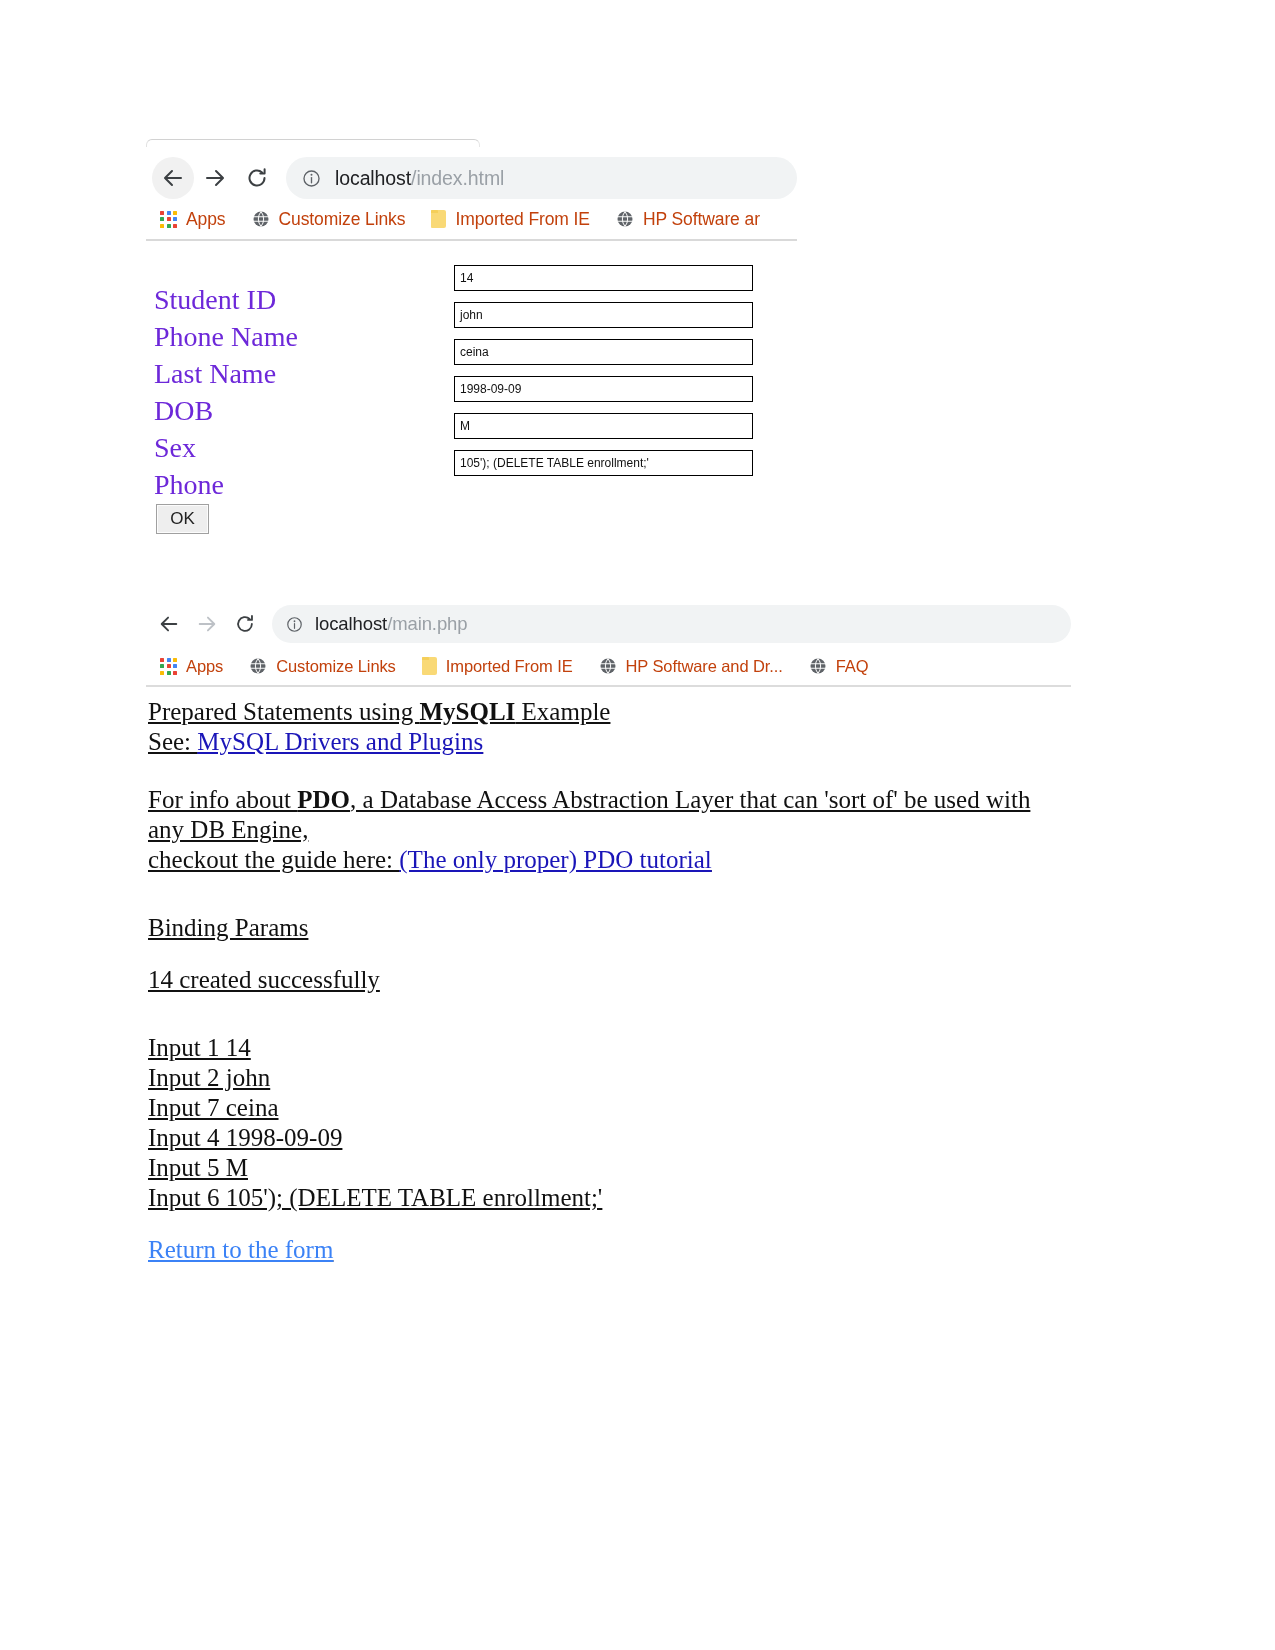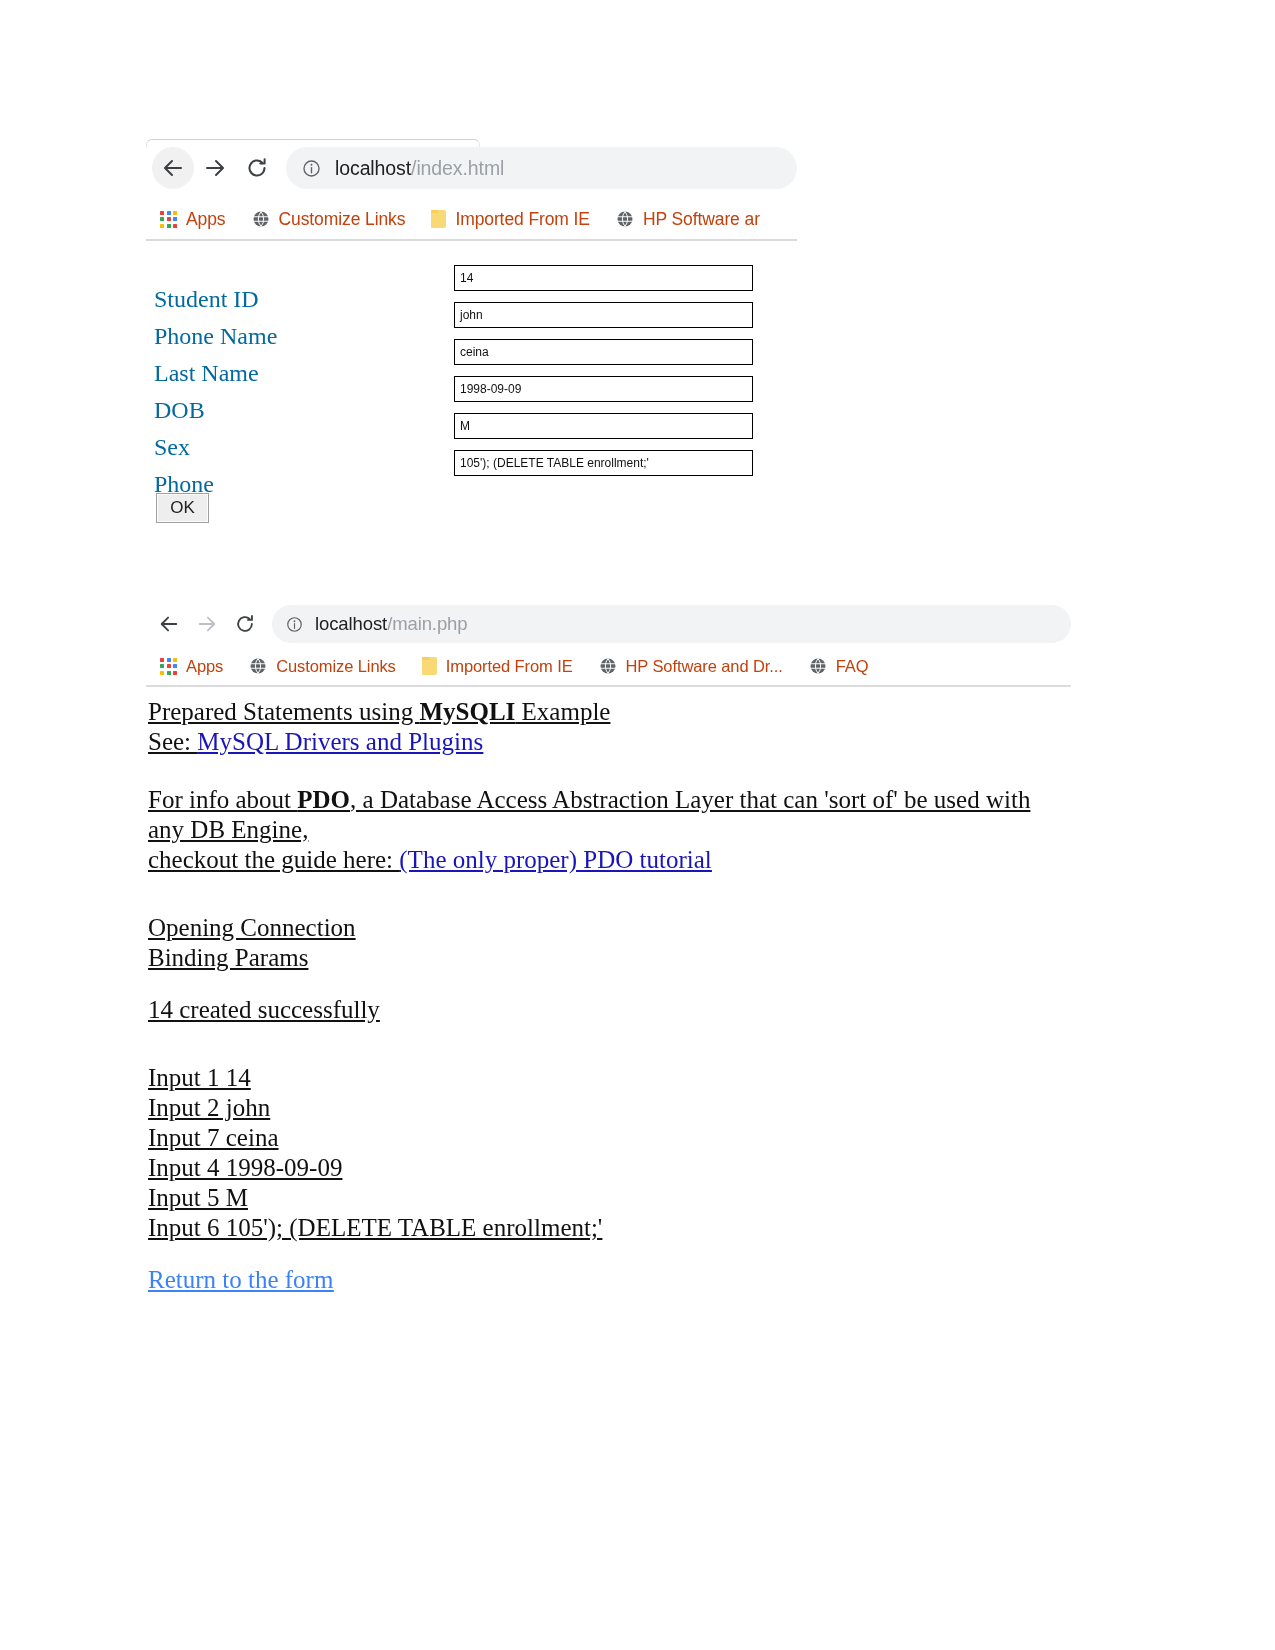--- a/index.html
+++ b/index.html
@@ -34,21 +34,21 @@
     border-right: 1px solid #e6e6e6;
     border-top-left-radius: 6px;
     border-top-right-radius: 6px;
     background: #ffffff;
     box-sizing: border-box;
   }
   .navbar1 {
     height: 52px;
     background: #ffffff;
     display: flex;
-    align-items: flex-start;
+    align-items: flex-end;
     padding-left: 6px;
     box-sizing: border-box;
   }
   .navbtn {
     width: 42px;
     height: 42px;
     display: flex;
     align-items: center;
     justify-content: center;
     border-radius: 50%;
@@ -125,42 +125,42 @@
     padding-left: 8px;
   }
   .frow {
     display: flex;
     align-items: center;
     height: 37px;
   }
   .flabel {
     width: 300px;
     font-family: "Liberation Serif", serif;
-    font-size: 24px;
-    color: #0369a1;
+    font-size: 28px;
+    color: #6d28d9;
     flex: 0 0 auto;
     margin-top: 44px;
   }
   .finput {
     width: 299px;
     height: 26px;
     border: 1px solid #000000;
     background: #fff;
     box-sizing: border-box;
     font-family: "Liberation Sans", sans-serif;
     font-size: 12px;
     color: #111;
     line-height: 24px;
     padding: 0 5px;
     overflow: hidden;
     white-space: nowrap;
     flex: 0 0 auto;
   }
   .okbtn {
-    margin-top: 12px;
+    margin-top: 23px;
     margin-left: 2px;
     width: 53px;
     height: 30px;
     border: 1px solid #a0a0a0;
     background: #eeeeee;
     box-shadow: inset 0 0 0 1px #fcfcfc;
     font-family: "Liberation Sans", sans-serif;
     font-size: 17px;
     color: #222;
     display: flex;
@@ -392,21 +392,20 @@
 
       <div><span>See: </span><span class="lnk">MySQL Drivers and Plugins</span></div>
 
       <div class="spacer-lg"></div>
 
       <div><span>For info about </span><span class="b">PDO</span><span>, a Database Access Abstraction Layer that can 'sort of' be used with any DB Engine,</span></div>
       <div><span>checkout the guide here: </span><span class="lnk">(The only proper) PDO tutorial</span></div>
 
       <div class="spacer-xl"></div>
 
-      <div>Opening Connection</div>
       <div>Binding Params</div>
 
       <div class="spacer-md"></div>
 
       <div>14 created successfully</div>
 
       <div class="spacer-xl"></div>
 
       <div>Input 1 14</div>
       <div>Input 2 john</div>

